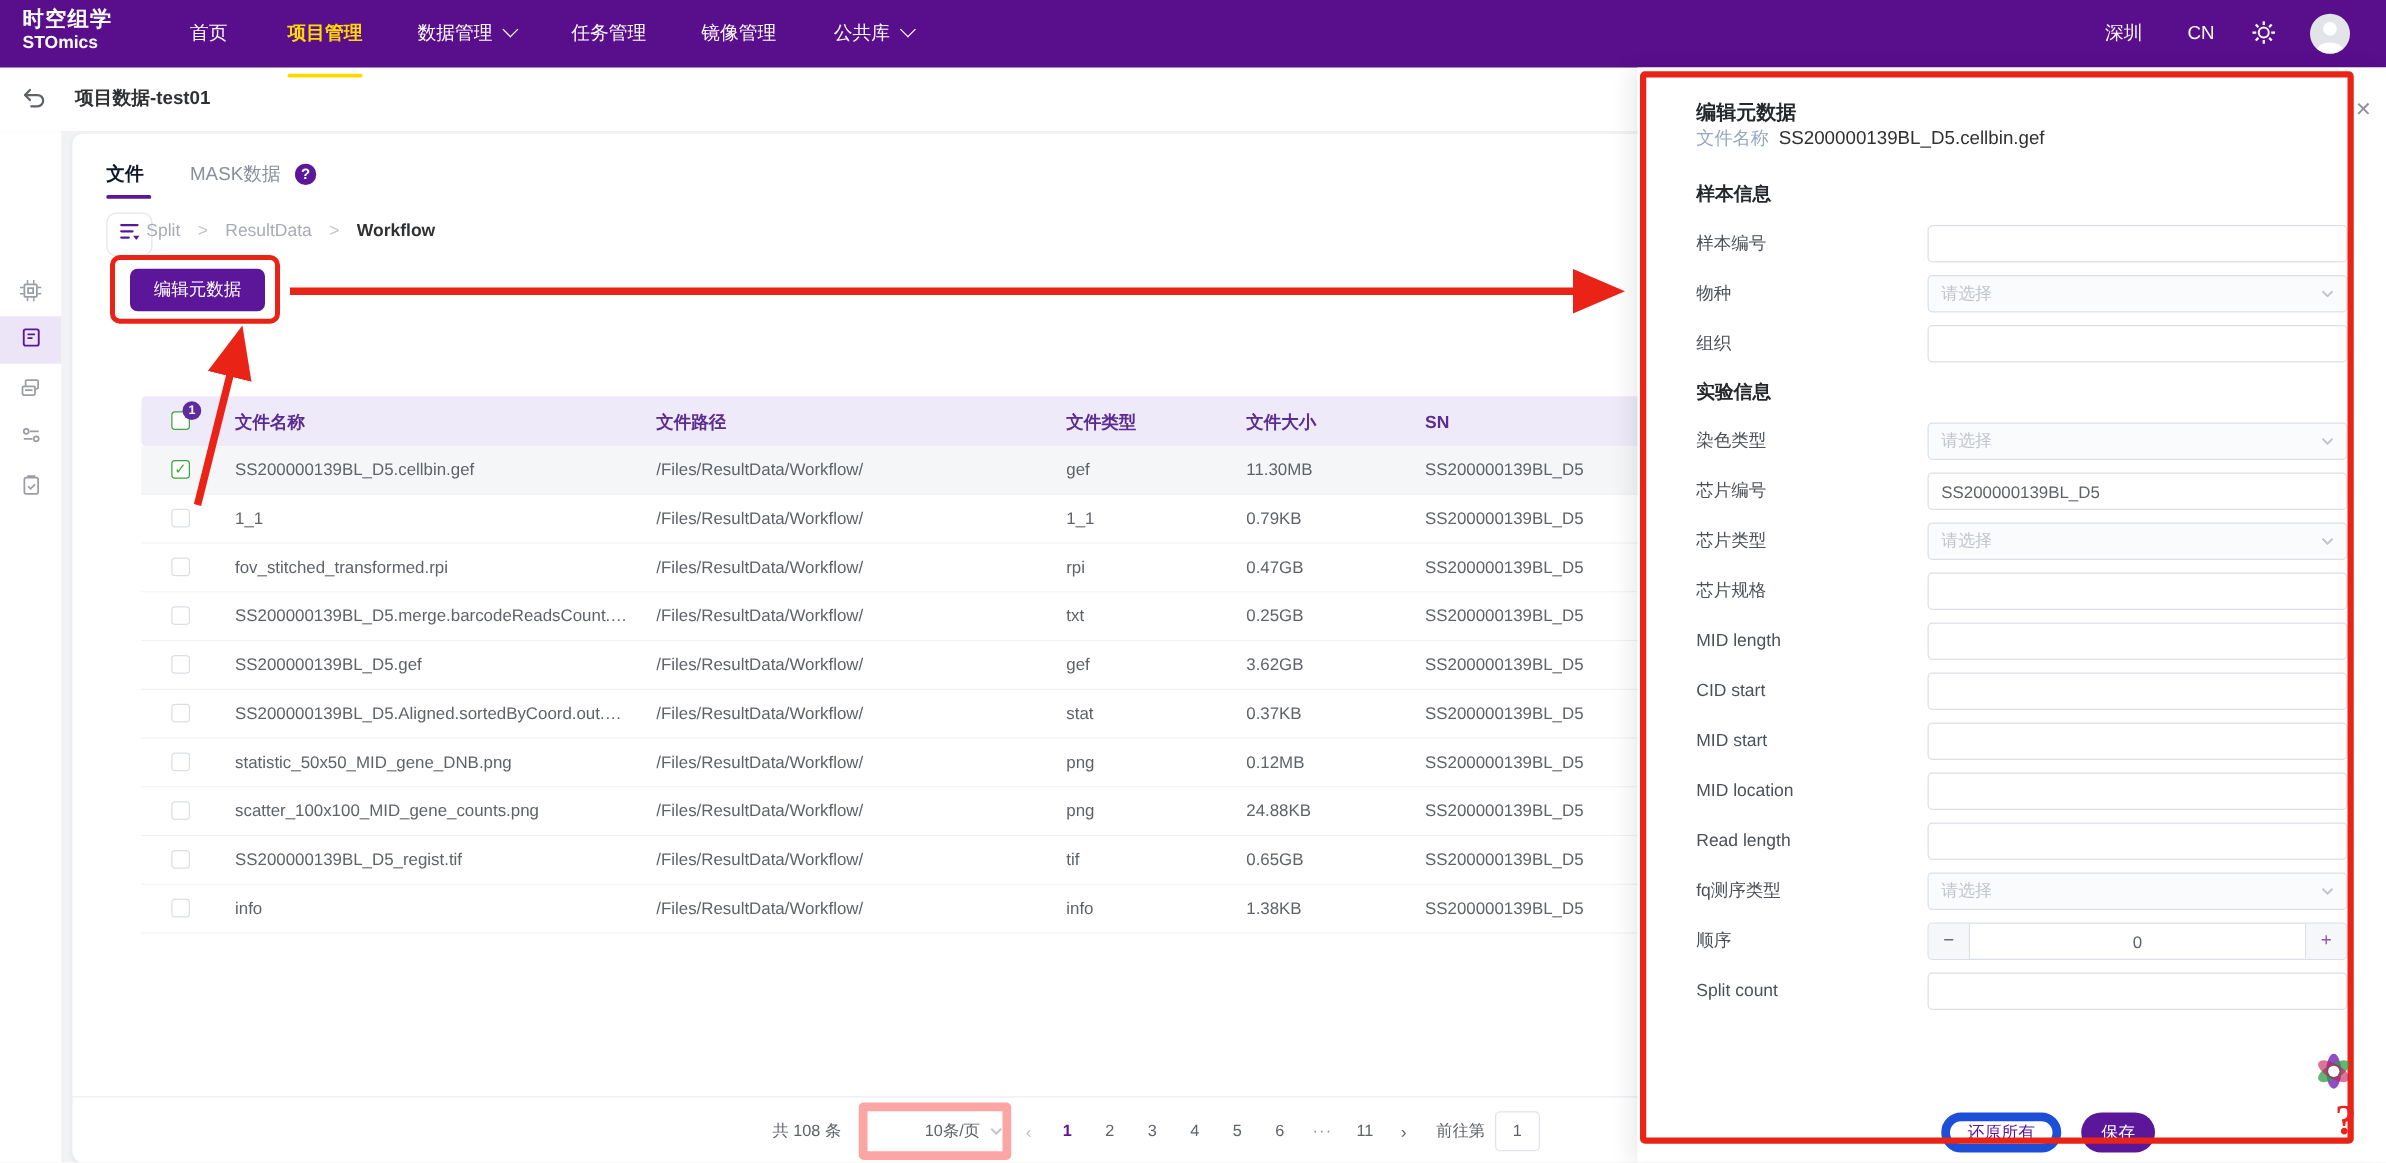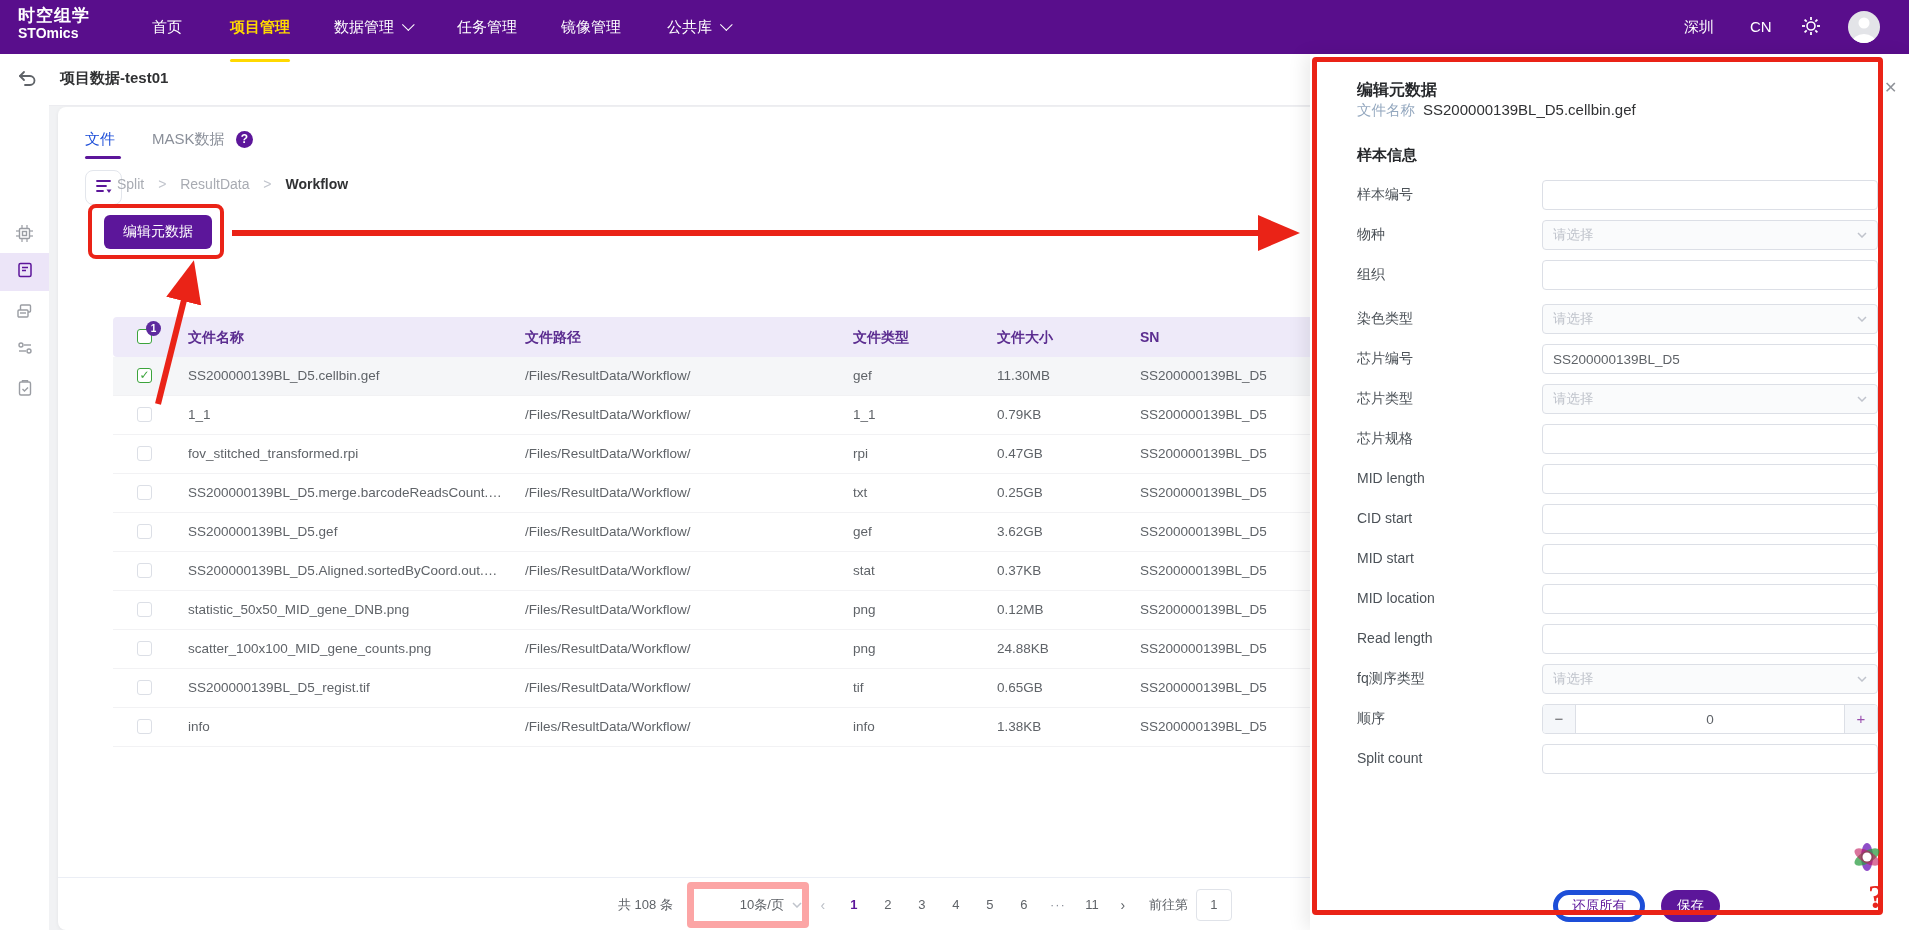--- a/index.html
+++ b/index.html
@@ -24,21 +24,21 @@
   .subheader{position:absolute;left:0;top:54px;width:1909px;height:51px;background:#ffffff;border-bottom:1px solid #ececf0;z-index:2;}
   .back-btn{position:absolute;left:16px;top:14px;width:24px;height:24px;cursor:pointer;}
   .page-title{position:absolute;left:60px;top:15px;font-size:15px;font-weight:bold;color:#303133;}
   
   .sidebar{position:absolute;left:0;top:105px;width:49px;height:825px;background:#fff;z-index:2;}
   .side-item{position:absolute;left:0;width:49px;height:38px;display:flex;align-items:center;justify-content:center;cursor:pointer;}
   .side-item.active{background:#ece5f8;}
   
   .card{position:absolute;left:58px;top:107px;width:1851px;height:823px;background:#fff;border-radius:8px;box-shadow:0 1px 4px rgba(0,0,0,.06);z-index:1;}
   .tab{position:absolute;top:23px;font-size:15px;cursor:pointer;}
-  .tab.active{color:#1d4ed8;font-weight:normal;}
+  .tab.active{color:#0f172a;font-weight:bold;}
   .tab.inactive{color:#8a8f99;}
   .tab-underline{position:absolute;left:27px;top:49px;width:36px;height:3px;background:#5c169a;border-radius:2px;}
   .help-badge{position:absolute;left:178px;top:24px;width:17px;height:17px;border-radius:50%;background:#5c169a;color:#fff;font-size:12px;font-weight:bold;text-align:center;line-height:17px;cursor:pointer;}
   .filter-btn{position:absolute;left:27px;top:63px;width:37px;height:35px;border:1px solid #e3e6ec;border-radius:8px;box-sizing:border-box;display:flex;align-items:center;justify-content:center;cursor:pointer;background:#fff;}
   .crumbs{position:absolute;left:59px;top:69px;font-size:14px;color:#a8abb2;}
   .crumbs .sep{margin:0 10px;color:#c0c4cc;}
   .crumbs .leaf{color:#303133;font-weight:bold;}
   .crumbs .link{cursor:pointer;}
   .edit-meta-btn{position:absolute;left:46px;top:108px;width:108px;height:34px;background:#5c169a;border:none;border-radius:6px;color:#fff;font-size:14px;cursor:pointer;font-family:inherit;}
   
@@ -84,21 +84,21 @@
   .fcontrol{position:absolute;left:185px;top:0;width:336px;height:30px;}
   .inp{width:336px;height:30px;border:1px solid #dcdfe6;border-radius:4px;box-sizing:border-box;background:#fff;display:flex;align-items:center;padding:0 10px;font-size:13.5px;color:#5f6368;cursor:text;}
   .inp.sel{background:#fafbfc;cursor:pointer;justify-content:space-between;}
   .inp .ph{color:#c0c4cc;}
   .inp.step{padding:0;cursor:default;}
   .step .minus,.step .plus{width:32px;height:28px;line-height:28px;text-align:center;background:#f5f7fa;color:#606266;font-size:15px;cursor:pointer;flex:0 0 32px;}
   .step .minus{border-right:1px solid #dcdfe6;border-radius:3px 0 0 3px;}
   .step .plus{border-left:1px solid #dcdfe6;border-radius:0 3px 3px 0;color:#9a4fae;}
   .step .sval{flex:1;text-align:center;color:#5f6368;}
   .panel-footer{position:absolute;left:243px;top:836px;display:flex;gap:16px;z-index:30;}
-  .btn-outline{height:32px;padding:0 14px;border:5px solid #1d4ed8;border-radius:16px;background:#fff;color:#5c169a;font-size:13.5px;cursor:pointer;font-family:inherit;}
+  .btn-outline{height:32px;padding:0 14px;border:7px solid #1d4ed8;border-radius:16px;background:#fff;color:#5c169a;font-size:13.5px;cursor:pointer;font-family:inherit;}
   .btn-solid{height:32px;padding:0 16px;border:none;border-radius:16px;background:#5c169a;color:#fff;font-size:13.5px;cursor:pointer;font-family:inherit;}
   
   .anno-box-btn{position:absolute;left:88px;top:204px;width:136px;height:55px;border:4px solid #ea2317;border-radius:8px;box-sizing:border-box;z-index:20;pointer-events:none;}
   .anno-box-panel{position:absolute;left:1312px;top:57px;width:571px;height:858px;border:5px solid #ea2317;border-radius:4px;box-sizing:border-box;z-index:20;pointer-events:none;}
   .arrow-overlay{position:absolute;left:0;top:0;width:1909px;height:930px;z-index:21;pointer-events:none;}
   
   .corner-logo{position:absolute;left:1848px;top:838px;width:38px;height:38px;z-index:40;}
   .corner-help{position:absolute;left:1868px;top:878px;font-size:34px;font-weight:bold;color:#e8251d;z-index:40;font-family:"Liberation Serif","DejaVu Serif",serif;}
 </style>
 </head>
@@ -374,20 +374,21 @@
         </div>
       </div>
       <div class="frow">
         <label class="flabel">组织</label>
         <div class="fcontrol">
           <div class="inp">
             <span class="val"></span>
           </div>
         </div>
       </div>
+      <div class="fsection">实验信息</div>
       <div class="frow first-after-title">
         <label class="flabel">染色类型</label>
         <div class="fcontrol">
           <div class="inp sel">
             <span class="ph">请选择</span>
             <svg width="10" height="6" viewBox="0 0 10 6">
               <polyline points="1,1 5,5 9,1" fill="none" stroke="#c0c4cc" stroke-width="1.5"></polyline>
             </svg>
           </div>
         </div>

